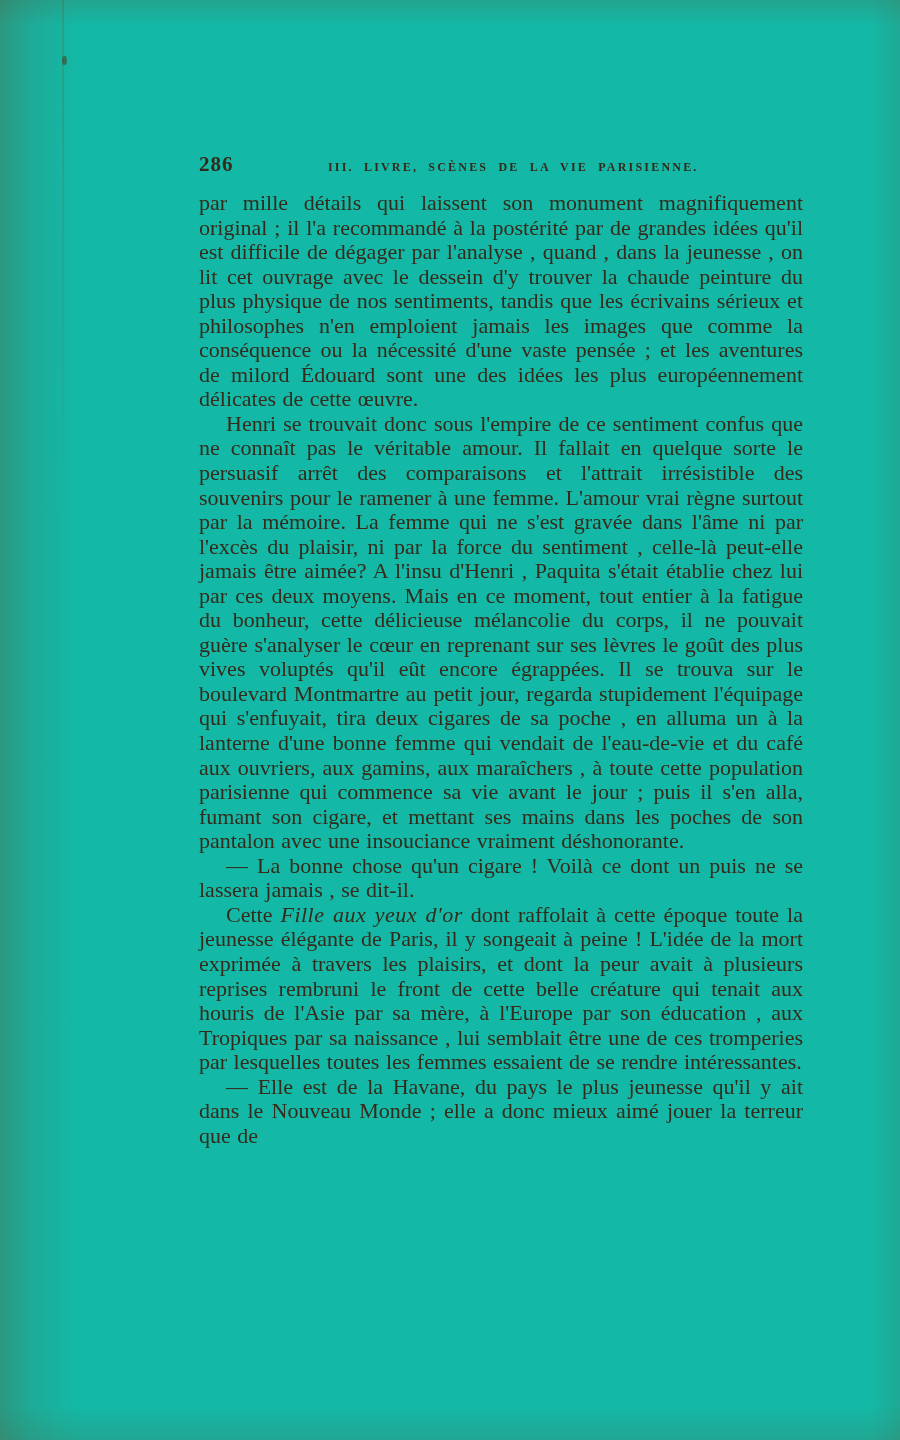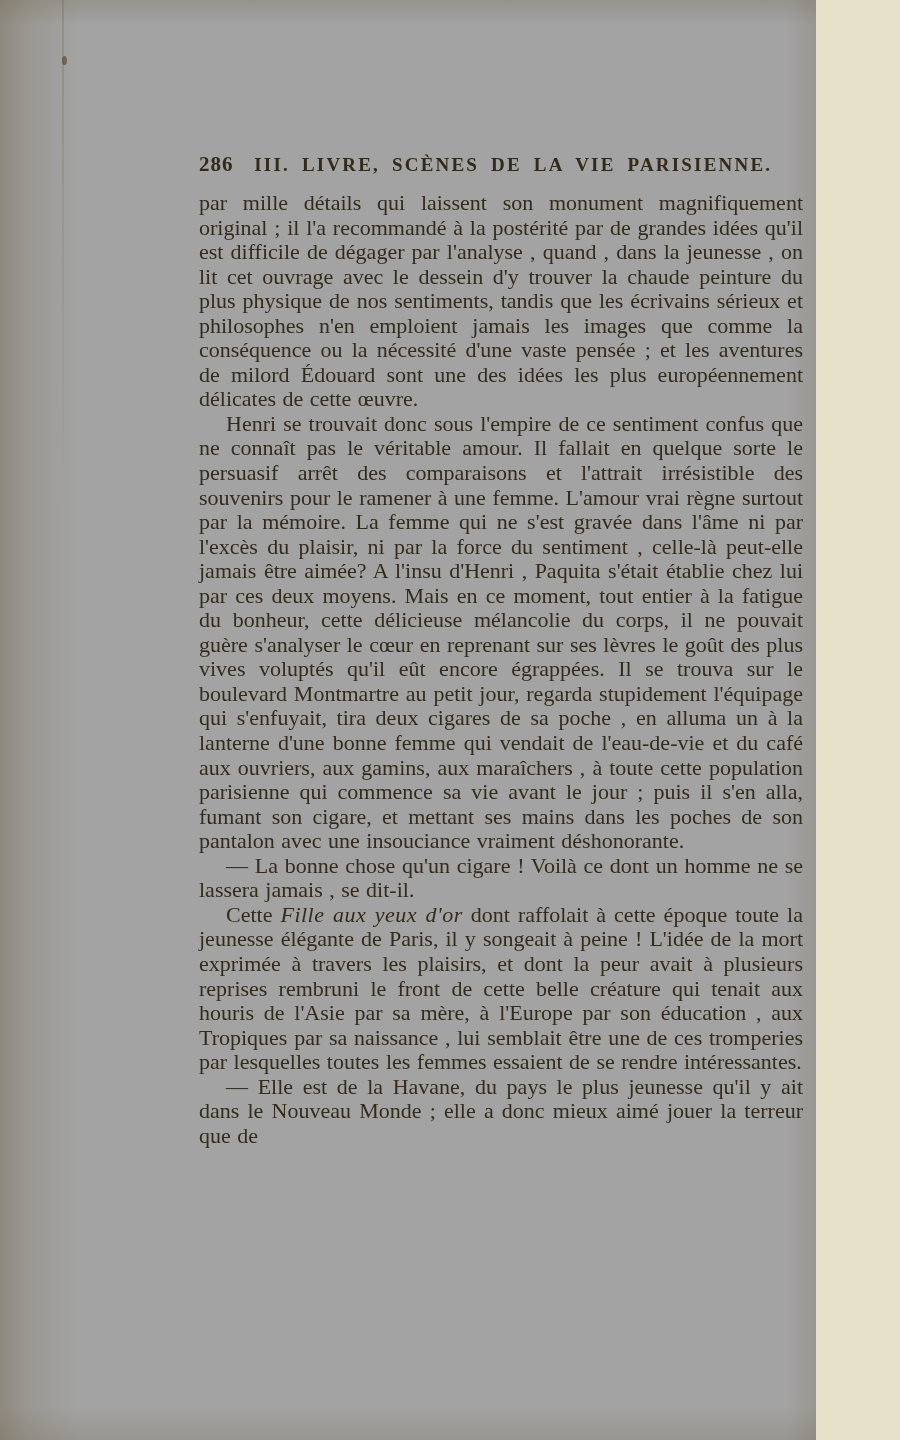--- a/index.html
+++ b/index.html
@@ -7,23 +7,23 @@
       padding: 0;
     }
     body {
       width: 900px;
       height: 1440px;
       background: #e8e1ca;
       font-family: "Liberation Serif", "DejaVu Serif", serif;
     }
     .page {
       position: relative;
-      width: 816px;
+      width: 900px;
       height: 1440px;
-      background: #a3a3a3;
+      background: #14b8a6;
       overflow: hidden;
     }
     
     .vignette {
       position: absolute;
       inset: 0;
       pointer-events: none;
       background:
         radial-gradient(130% 120% at 52% 46%,
           rgba(0,0,0,0) 58%,
@@ -102,21 +102,21 @@
       color: #342a19;
     }
     .page-number {
       font-size: 21px;
       font-weight: bold;
       letter-spacing: 1px;
     }
     .running-title {
       flex: 1;
       text-align: center;
-      font-size: 19px;
+      font-size: 12px;
       font-weight: bold;
       letter-spacing: 2.2px;
       word-spacing: 5px;
       padding-right: 10px;
       white-space: nowrap;
     }
 
     
     .text-block {
       position: absolute;
@@ -157,21 +157,21 @@
     <span class="page-number">286</span>
     <span class="running-title">III. LIVRE, SCÈNES DE LA VIE PARISIENNE.</span>
   </div>
 
   <div class="text-block">
 
     <p>par mille détails qui laissent son monument magnifiquement original ; il l'a recommandé à la postérité par de grandes idées qu'il est difficile de dégager par l'analyse , quand , dans la jeunesse , on lit cet ouvrage avec le dessein d'y trouver la chaude peinture du plus physique de nos sentiments, tandis que les écrivains sérieux et philosophes n'en emploient jamais les images que comme la conséquence ou la nécessité d'une vaste pensée ; et les aventures de milord Édouard sont une des idées les plus européennement délicates de cette œuvre.</p>
 
     <p class="indent">Henri se trouvait donc sous l'empire de ce sentiment confus que ne connaît pas le véritable amour. Il fallait en quelque sorte le persuasif arrêt des comparaisons et l'attrait irrésistible des souvenirs pour le ramener à une femme. L'amour vrai règne surtout par la mémoire. La femme qui ne s'est gravée dans l'âme ni par l'excès du plaisir, ni par la force du sentiment , celle-là peut-elle jamais être aimée? A l'insu d'Henri , Paquita s'était établie chez lui par ces deux moyens. Mais en ce moment, tout entier à la fatigue du bonheur, cette délicieuse mélancolie du corps, il ne pouvait guère s'analyser le cœur en reprenant sur ses lèvres le goût des plus vives voluptés qu'il eût encore égrappées. Il se trouva sur le boulevard Montmartre au petit jour, regarda stupidement l'équipage qui s'enfuyait, tira deux cigares de sa poche , en alluma un à la lanterne d'une bonne femme qui vendait de l'eau-de-vie et du café aux ouvriers, aux gamins, aux maraîchers , à toute cette population parisienne qui commence sa vie avant le jour ; puis il s'en alla, fumant son cigare, et mettant ses mains dans les poches de son pantalon avec une insouciance vraiment déshonorante.</p>
 
-    <p class="indent">— La bonne chose qu'un cigare ! Voilà ce dont un homme ne se lassera jamais , se dit-il.</p>
+    <p class="indent">— La bonne chose qu'un cigare ! Voilà ce dont un puis ne se lassera jamais , se dit-il.</p>
 
     <p class="indent"><span>Cette </span><span class="italic">Fille aux yeux d'or</span><span> dont raffolait à cette époque toute la jeunesse élégante de Paris, il y songeait à peine ! L'idée de la mort exprimée à travers les plaisirs, et dont la peur avait à plusieurs reprises rembruni le front de cette belle créature qui tenait aux houris de l'Asie par sa mère, à l'Europe par son éducation , aux Tropiques par sa naissance , lui semblait être une de ces tromperies par lesquelles toutes les femmes essaient de se rendre intéressantes.</span></p>
 
     <p class="indent">— Elle est de la Havane, du pays le plus jeunesse qu'il y ait dans le Nouveau Monde ; elle a donc mieux aimé jouer la terreur que de</p>
 
   </div>
 
 </div>
 
 </body></html>

